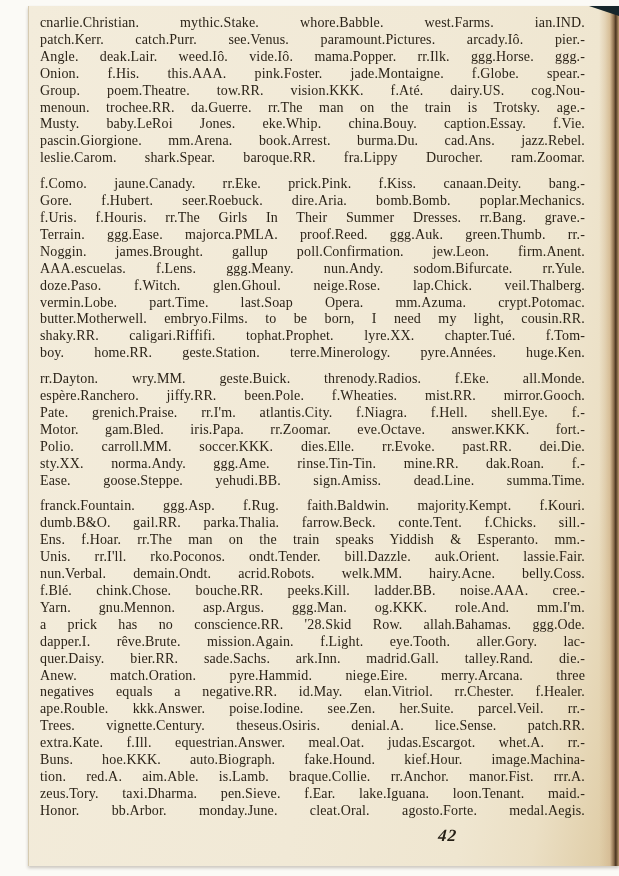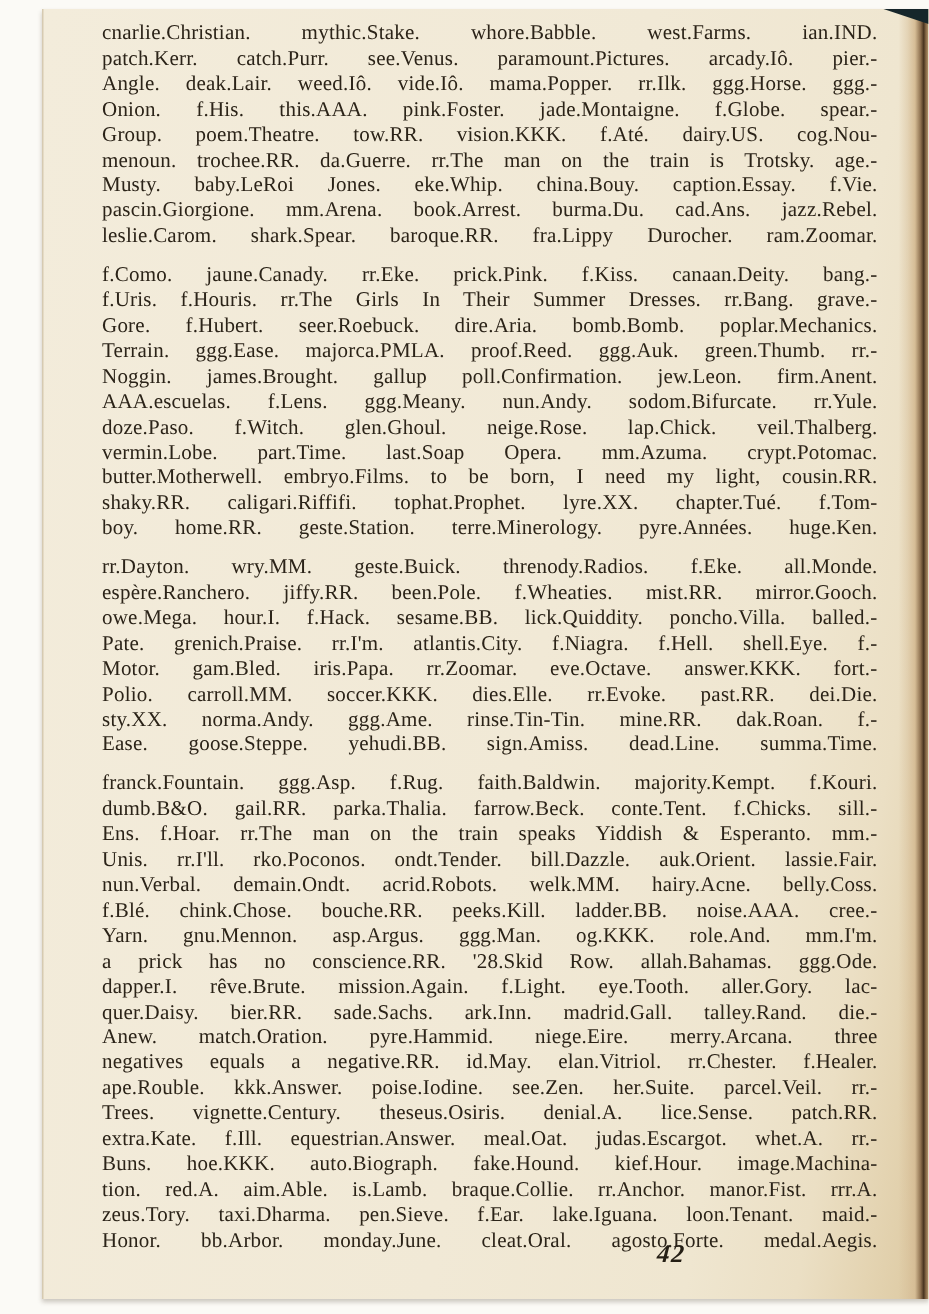--- a/index.html
+++ b/index.html
@@ -52,21 +52,21 @@
     border-left: 30px solid transparent;
   }
   .text-block {
     position: absolute;
     left: 12px; top: 9px; right: 34px;
     color: var(--ink);
     font-size: 14px;
     line-height: 16.9px;
     letter-spacing: 0.15px;
   }
-  .paragraph { margin-bottom: 9px; margin-left: 28px; }
+  .paragraph { margin-bottom: 9px; }
   .text-line {
     text-align: justify;
     text-align-last: justify;
     white-space: normal;
   }
   .page-number {
     position: absolute;
     left: 410px; top: 820px;
     font-style: italic;
     font-weight: 700;
@@ -90,35 +90,34 @@
           <div class="text-line">Angle. deak.Lair. weed.Iô. vide.Iô. mama.Popper. rr.Ilk. ggg.Horse. ggg.-</div>
           <div class="text-line">Onion. f.His. this.AAA. pink.Foster. jade.Montaigne. f.Globe. spear.-</div>
           <div class="text-line">Group. poem.Theatre. tow.RR. vision.KKK. f.Até. dairy.US. cog.Nou-</div>
           <div class="text-line">menoun. trochee.RR. da.Guerre. rr.The man on the train is Trotsky. age.-</div>
           <div class="text-line">Musty. baby.LeRoi Jones. eke.Whip. china.Bouy. caption.Essay. f.Vie.</div>
           <div class="text-line">pascin.Giorgione. mm.Arena. book.Arrest. burma.Du. cad.Ans. jazz.Rebel.</div>
           <div class="text-line">leslie.Carom. shark.Spear. baroque.RR. fra.Lippy Durocher. ram.Zoomar.</div>
         </div>
       <div class="paragraph">
           <div class="text-line">f.Como. jaune.Canady. rr.Eke. prick.Pink. f.Kiss. canaan.Deity. bang.-</div>
+          <div class="text-line">Gore. f.Hubert. seer.Roebuck. dire.Aria. bomb.Bomb. poplar.Mechanics.</div>
           <div class="text-line">f.Uris. f.Houris. rr.The Girls In Their Summer Dresses. rr.Bang. grave.-</div>
-          <div class="text-line">Gore. f.Hubert. seer.Roebuck. dire.Aria. bomb.Bomb. poplar.Mechanics.</div>
           <div class="text-line">Terrain. ggg.Ease. majorca.PMLA. proof.Reed. ggg.Auk. green.Thumb. rr.-</div>
           <div class="text-line">Noggin. james.Brought. gallup poll.Confirmation. jew.Leon. firm.Anent.</div>
           <div class="text-line">AAA.escuelas. f.Lens. ggg.Meany. nun.Andy. sodom.Bifurcate. rr.Yule.</div>
           <div class="text-line">doze.Paso. f.Witch. glen.Ghoul. neige.Rose. lap.Chick. veil.Thalberg.</div>
           <div class="text-line">vermin.Lobe. part.Time. last.Soap Opera. mm.Azuma. crypt.Potomac.</div>
           <div class="text-line">butter.Motherwell. embryo.Films. to be born, I need my light, cousin.RR.</div>
           <div class="text-line">shaky.RR. caligari.Riffifi. tophat.Prophet. lyre.XX. chapter.Tué. f.Tom-</div>
           <div class="text-line">boy. home.RR. geste.Station. terre.Minerology. pyre.Années. huge.Ken.</div>
         </div>
       <div class="paragraph">
           <div class="text-line">rr.Dayton. wry.MM. geste.Buick. threnody.Radios. f.Eke. all.Monde.</div>
           <div class="text-line">espère.Ranchero. jiffy.RR. been.Pole. f.Wheaties. mist.RR. mirror.Gooch.</div>
-          <div class="text-line">owe.Mega. hour.I. f.Hack. sesame.BB. lick.Quiddity. poncho.Villa. balled.-</div>
           <div class="text-line">Pate. grenich.Praise. rr.I'm. atlantis.City. f.Niagra. f.Hell. shell.Eye. f.-</div>
           <div class="text-line">Motor. gam.Bled. iris.Papa. rr.Zoomar. eve.Octave. answer.KKK. fort.-</div>
           <div class="text-line">Polio. carroll.MM. soccer.KKK. dies.Elle. rr.Evoke. past.RR. dei.Die.</div>
           <div class="text-line">sty.XX. norma.Andy. ggg.Ame. rinse.Tin-Tin. mine.RR. dak.Roan. f.-</div>
           <div class="text-line">Ease. goose.Steppe. yehudi.BB. sign.Amiss. dead.Line. summa.Time.</div>
         </div>
       <div class="paragraph">
           <div class="text-line">franck.Fountain. ggg.Asp. f.Rug. faith.Baldwin. majority.Kempt. f.Kouri.</div>
           <div class="text-line">dumb.B&amp;O. gail.RR. parka.Thalia. farrow.Beck. conte.Tent. f.Chicks. sill.-</div>
           <div class="text-line">Ens. f.Hoar. rr.The man on the train speaks Yiddish &amp; Esperanto. mm.-</div>

